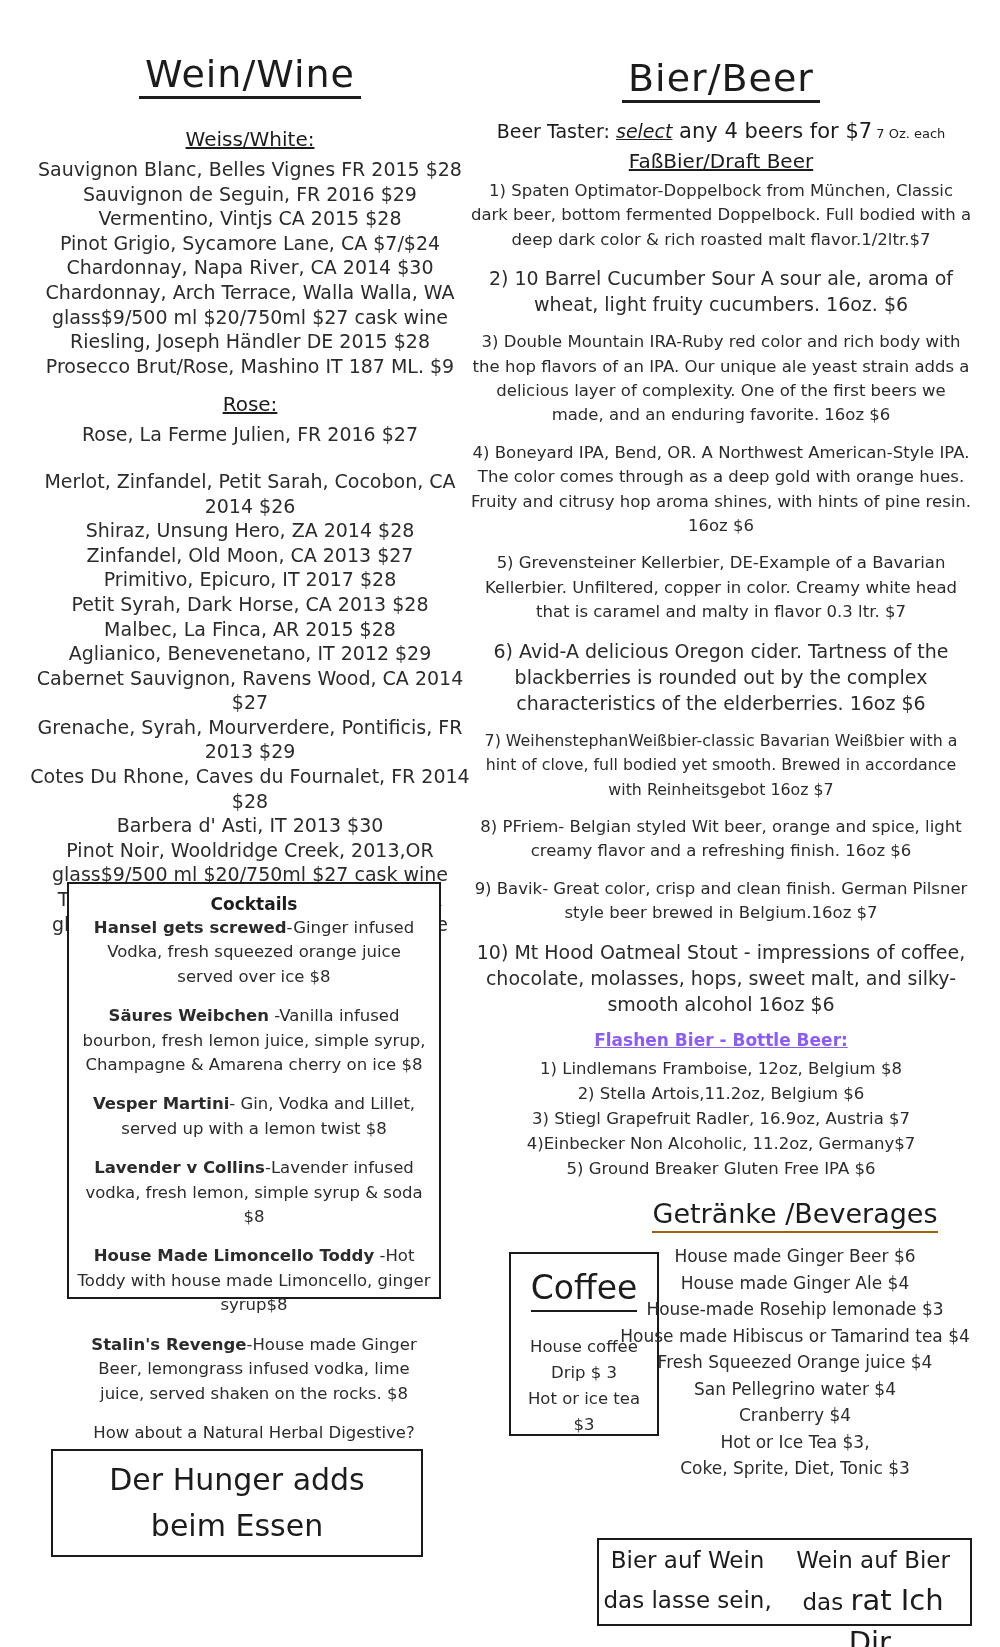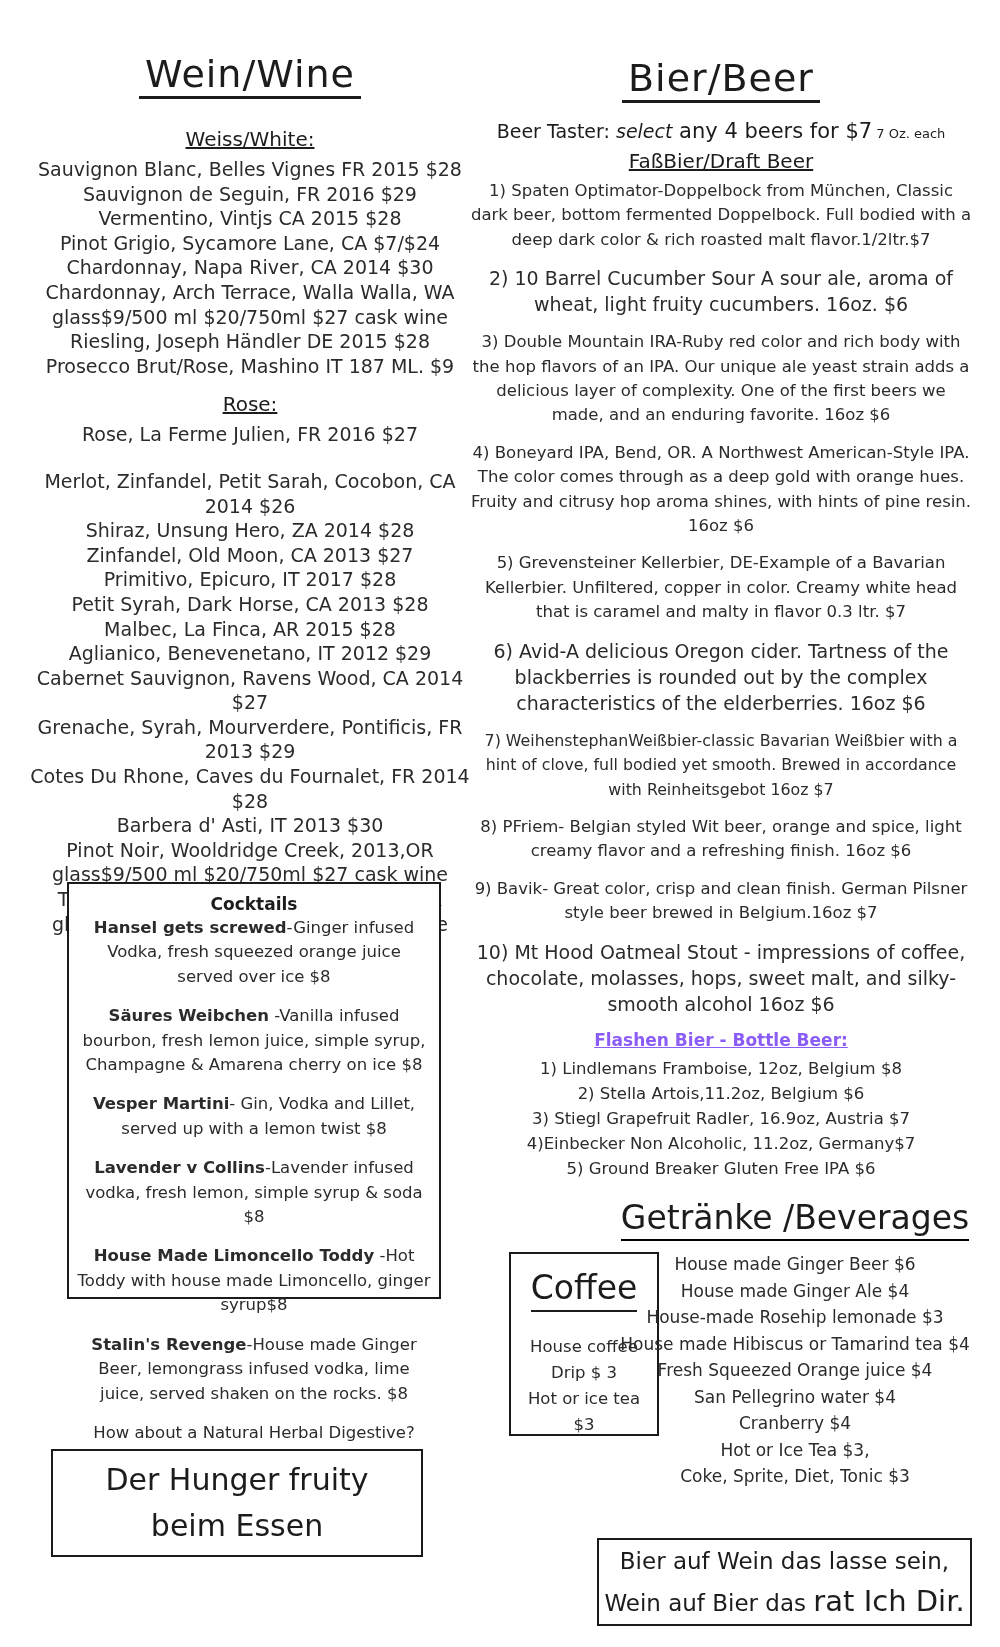--- a/index.html
+++ b/index.html
@@ -24,21 +24,21 @@
     font-weight:bold;font-size:17px;color:#8b5cf6;
     text-decoration:underline;margin:0 0 6px 0;
   }
 
   .wine-list div{font-size:19px;line-height:24.6px;}
   #wine-section{left:30px;top:52px;width:440px;}
   #rose-gap{height:22px;}
 
   #beer-section{left:468px;top:56px;width:506px;}
   .taster-line{font-size:19px;margin:2px 0 6px 0;color:#1c1c1c;}
-  .taster-line .it{font-style:italic;}
+  .taster-line .it{font-style:italic;text-decoration:underline;}
   .taster-line .big{font-size:21px;}
   .taster-line .small{font-size:13px;}
   .beer-draft > div{font-size:16.5px;line-height:24.4px;margin-bottom:13px;padding:0 2px;}
   .beer-draft > div:nth-child(2),
   .beer-draft > div:nth-child(6),
   .beer-draft > div:nth-child(10){font-size:19px;line-height:26px;}
   .beer-draft > div:nth-child(7){font-size:15.8px;}
   .bottle-list div{font-size:16.5px;line-height:25px;}
 
   .boxed{border:2px solid #1a1a1a;background:#fff;}
@@ -54,27 +54,27 @@
 
   #coffee-box{left:473px;top:1252px;width:150px;height:184px;padding:14px 4px;box-sizing:border-box;margin-left:36px;}
   #coffee-box .coffee-title{
     display:inline-block;font-size:33px;color:#1c1c1c;
     border-bottom:2px solid #1c1c1c;padding-bottom:3px;margin-bottom:22px;
   }
   #coffee-box .coffee-list div{font-size:16.5px;line-height:26px;}
 
   #beverages-section{left:615px;top:1198px;width:360px;}
   #beverages-section .bev-title{
-    display:inline-block;font-size:33px;color:#1c1c1c;
-    border-bottom:2px solid #000000;padding-bottom:2px;margin-bottom:10px;
+    display:inline-block;font-size:27px;color:#1c1c1c;
+    border-bottom:2px solid #a16207;padding-bottom:2px;margin-bottom:10px;
   }
   .bev-list div{font-size:17px;line-height:26.5px;}
 
   #quote-box{left:597px;top:1538px;width:371px;height:84px;
-    display:flex;flex-direction:column;justify-content:center;}
+    display:flex;flex-direction:row;justify-content:center;}
   #quote-box div{font-size:23px;line-height:40px;color:#1c1c1c;}
   #quote-box .big2{font-size:29px;}
 </style>
 </head>
 <body>
 
 <div class="abs center" id="wine-section">
   <div>
     <span class="big-title">Wein/Wine</span>
   </div>
@@ -121,21 +121,21 @@
       <div><span class="item-name">Säures Weibchen</span><span> -Vanilla infused bourbon, fresh lemon juice, simple syrup, Champagne &amp; Amarena cherry on ice $8</span></div>
       <div><span class="item-name">Vesper Martini</span><span>- Gin, Vodka and Lillet, served up with a lemon twist $8</span></div>
       <div><span class="item-name">Lavender v Collins</span><span>-Lavender infused vodka, fresh lemon, simple syrup &amp; soda $8</span></div>
       <div><span class="item-name">House Made Limoncello Toddy</span><span> -Hot Toddy with house made Limoncello, ginger syrup$8</span></div>
       <div><span class="item-name">Stalin's Revenge</span><span>-House made Ginger Beer, lemongrass infused vodka, lime juice, served shaken on the rocks. $8</span></div>
     </div>
   <div class="cocktail-footer">How about a Natural Herbal Digestive? Underberg, Switzerland $3</div>
 </div>
 
 <div class="abs center boxed" id="hunger-box">
-  <div>Der Hunger fruity</div>
+  <div>Der Hunger adds</div>
   <div>beim Essen</div>
 </div>
 
 <div class="abs center" id="beer-section">
   <div>
     <span class="big-title">Bier/Beer</span>
   </div>
   <div class="taster-line">
     <span>Beer Taster: </span><span class="it">select</span><span class="big"> any 4 beers for $7</span><span class="small"> 7 Oz. each</span>
   </div>

